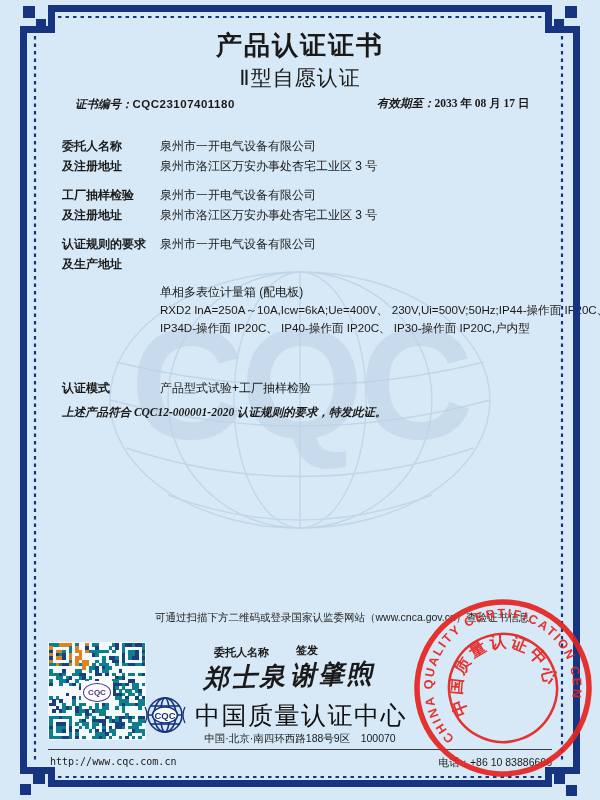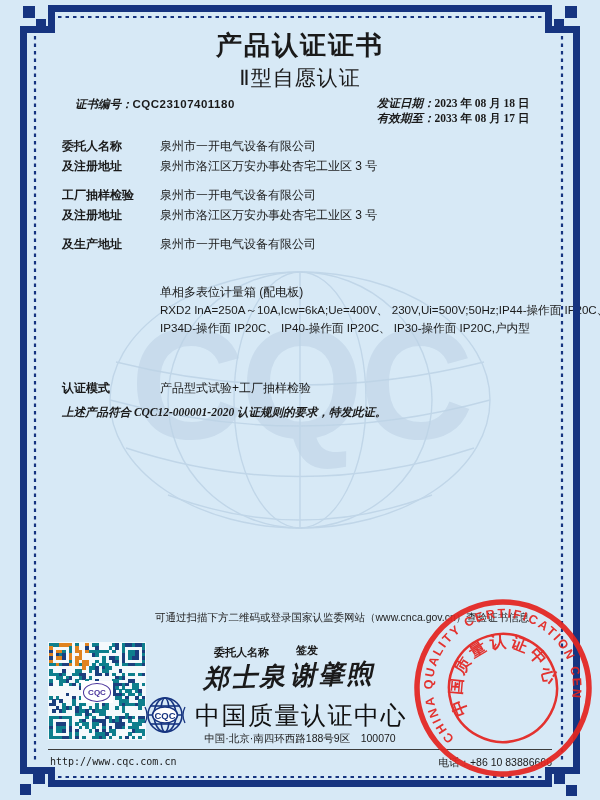--- a/index.html
+++ b/index.html
@@ -97,21 +97,20 @@
   </g>
 </svg>
 
 <div class="abs title">产品认证证书</div>
 <div class="abs subtitle">Ⅱ型自愿认证</div>
 
 <div class="abs certno kai">
   <span>证书编号：</span><b>CQC23107401180</b>
 </div>
 <div class="abs dates kai">
-  <div><span>发证日期：</span><b>2023 年 08 月 18 日</b></div>
   <div><span>有效期至：</span><b>2033 年 08 月 17 日</b></div>
 </div>
 
 <div class="row" style="top:136px">
   <div class="lbl">
     <div>委托人名称</div>
       <div>及注册地址</div>
   </div>
   <div class="val">
     <div>泉州市一开电气设备有限公司</div>
@@ -125,21 +124,22 @@
       <div>及注册地址</div>
   </div>
   <div class="val">
     <div>泉州市一开电气设备有限公司</div>
       <div>泉州市洛江区万安办事处杏宅工业区 3 号</div>
   </div>
 </div>
 
 <div class="row" style="top:234px">
   <div class="lbl">
-    <div>及生产地址</div>
+    <div>认证规则的要求</div>
+      <div>及生产地址</div>
   </div>
   <div class="val">
     <div>泉州市一开电气设备有限公司</div>
   </div>
 </div>
 
 <div class="row" style="top:283px">
   <div class="lbl">
   </div>
   <div class="val tight">

